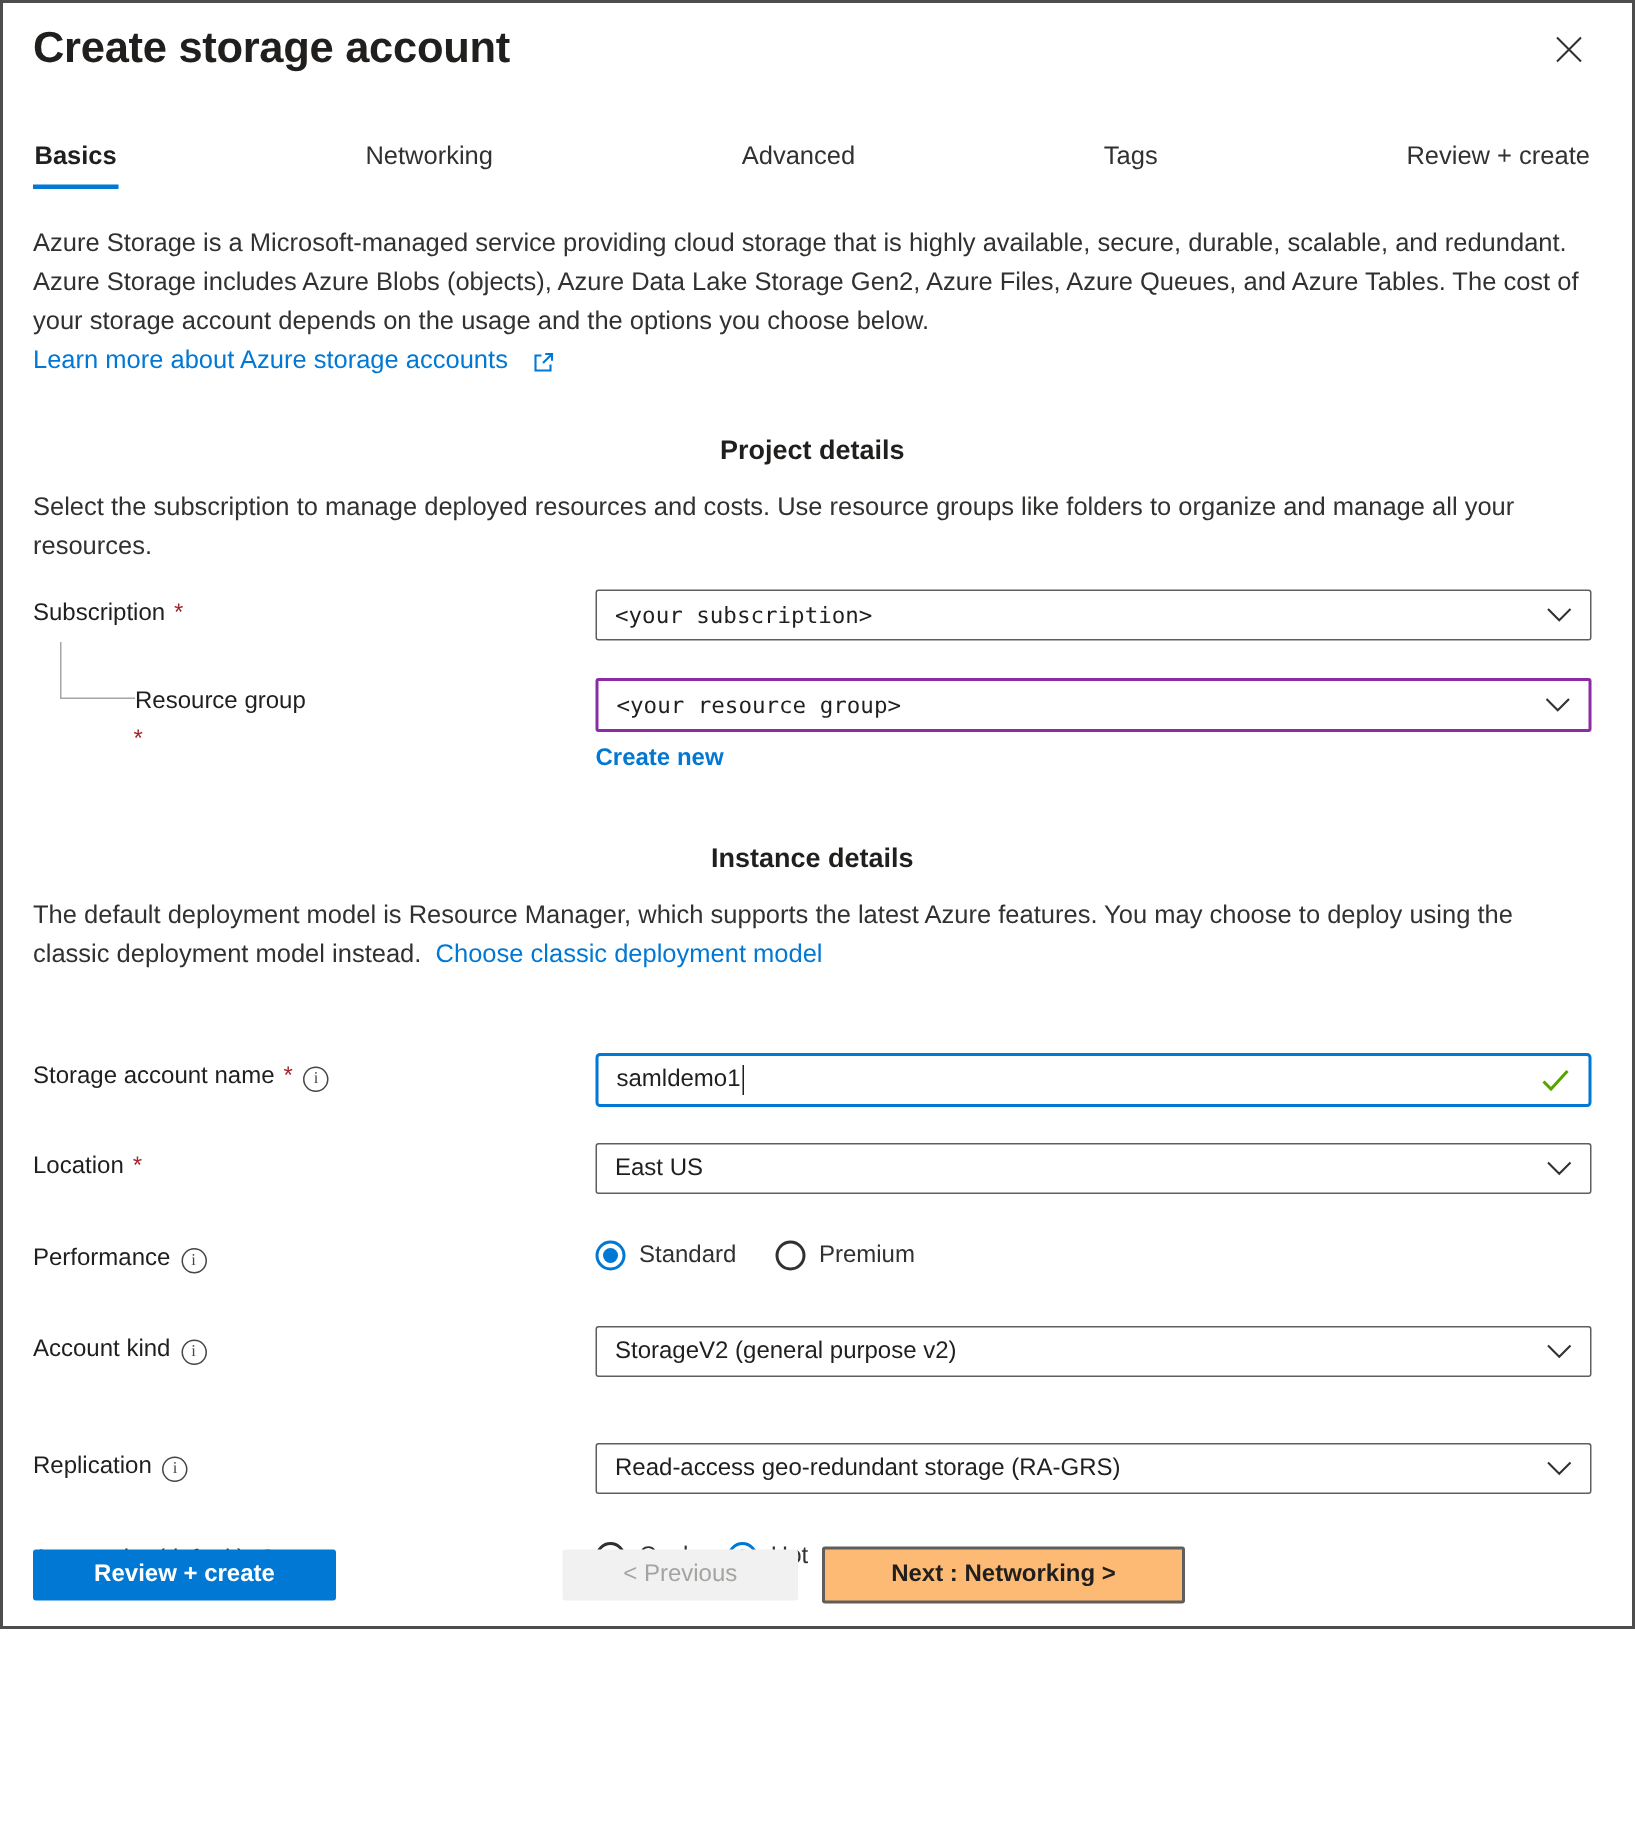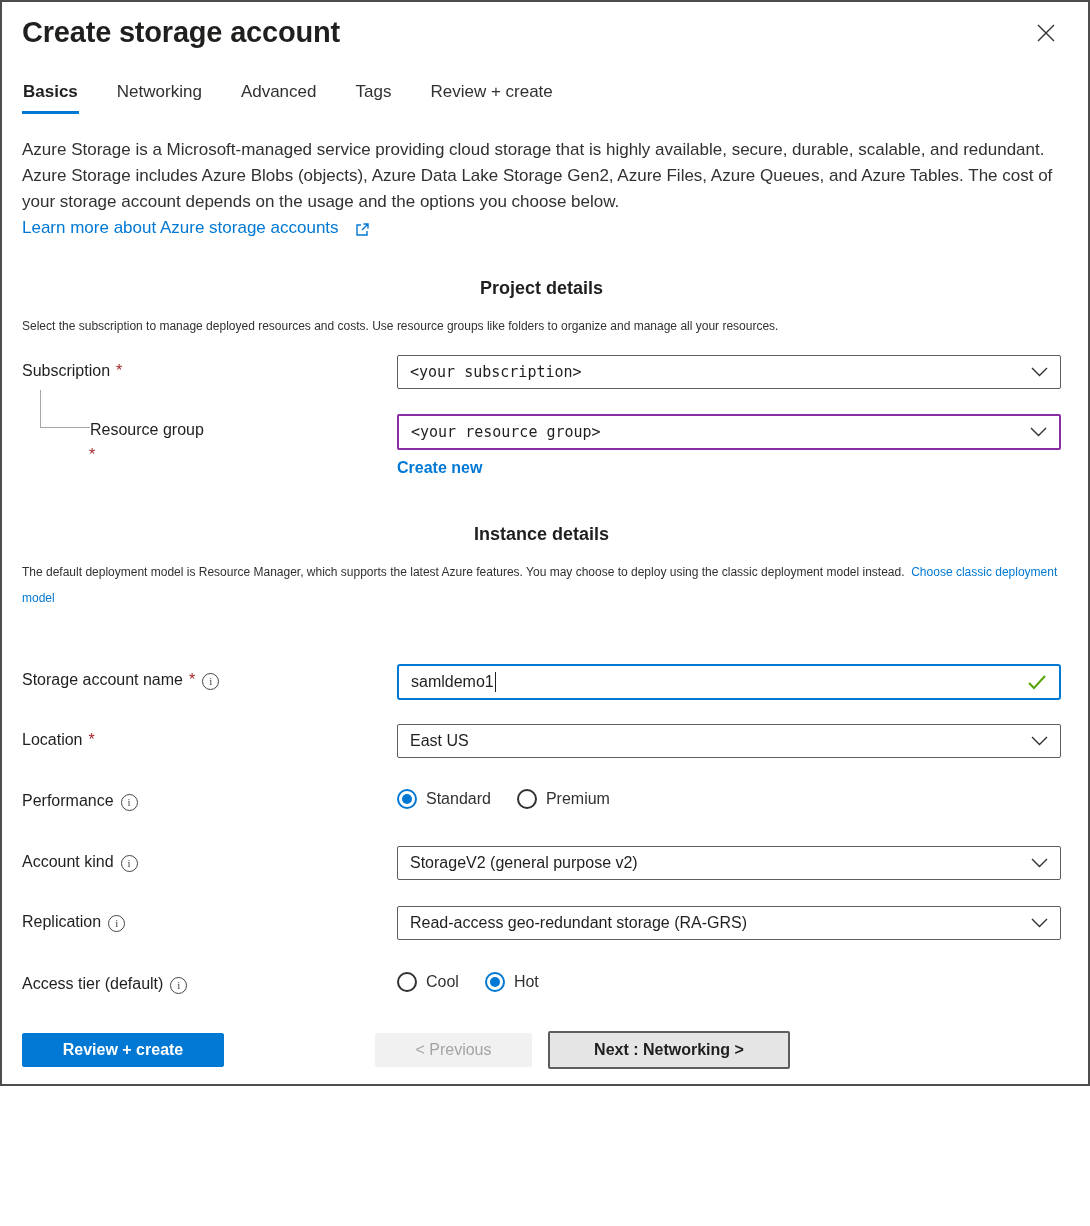--- a/index.html
+++ b/index.html
@@ -17,31 +17,31 @@
     position: relative;
     padding: 0 27px 0 20px;
     overflow: hidden;
   }
   
   .header { display:flex; justify-content:space-between; align-items:flex-start; margin-top:14px; }
   .title { font-size:29px; font-weight:600; color:#201f1e; letter-spacing:-0.2px; }
   .close-btn { background:none; border:none; cursor:pointer; padding:6px 10px; margin-right:-6px; }
   .close-btn svg { display:block; }
   
-  .tabs { display:flex; gap:37px; margin-top:32px; }
+  .tabs { display:flex; gap:37px; margin-top:44px;justify-content:space-between; }
   .tab { font-size:17px; color:#323130; padding:0 1px 9px 1px; border-bottom:3px solid transparent; cursor:pointer; }
   .tab.active { font-weight:700; color:#201f1e; border-bottom-color:#0078d4; }
   
   .intro { margin-top:23px; font-size:17px; line-height:26px; color:#323130; }
   .link { color:#0078d4; cursor:pointer; text-decoration:none; }
   .learn-link { display:inline-flex; align-items:center; gap:16px; font-size:17px; line-height:26px; }
   .ext-icon svg { display:block; margin-top:2px; }
   
   .section-heading { font-size:18px; font-weight:600; color:#201f1e;text-align:center; }
-  .section-desc { font-size:12px; line-height:26px; color:#323130; margin-top:14px; }
+  .section-desc { font-size:17px; line-height:26px; color:#323130; margin-top:14px; }
   
   .field-row { display:flex; }
   .flabel { width:375px; flex:0 0 375px; font-size:16px; color:#201f1e; padding-top:7px; display:flex; align-items:flex-start; gap:7px; }
   .req { color:#a4262c; margin-left:-1px; }
   .fcontrol { flex:1 1 auto; min-width:0; }
   .info-icon {
     display:inline-flex; align-items:center; justify-content:center;
     width:17px; height:17px; border:1px solid #484644; border-radius:50%;
     font-size:11px; line-height:1; color:#484644; margin-top:2px; cursor:pointer; flex:0 0 auto;
     font-family:"Liberation Serif", serif;
@@ -79,32 +79,32 @@
   .btn-primary {
     position:absolute; left:0; top:2px; width:202px; height:34px;
     background:#0078d4; color:#fff; border:1px solid #0078d4; font-weight:600;
   }
   .btn-disabled {
     position:absolute; left:353px; top:2px; width:157px; height:34px;
     background:#f1f1f1; color:#a6a4a2; border:1px solid #f1f1f1; cursor:default;
   }
   .btn-secondary {
     position:absolute; left:526px; top:0; width:242px; height:38px;
-    background:#e5e5e5; color:#201f1e; border:2px solid #605e5c; font-weight:600;
+    background:#fdba74; color:#201f1e; border:2px solid #605e5c; font-weight:600;
   }
   
   .mt-proj { margin-top:37px; }
   .mt-sub { margin-top:16px; }
   .mt-rg { margin-top:25px; }
   .mt-inst { margin-top:47px; }
   .mt-name { margin-top:53px; }
   .mt-loc { margin-top:24px; }
   .mt-perf { margin-top:27px; }
   .mt-kind { margin-top:35px; }
-  .mt-rep { margin-top:26px;justify-content:space-between; }
+  .mt-rep { margin-top:44px;justify-content:space-between; }
   .mt-tier { margin-top:28px; }
 </style>
 </head>
 <body>
 
 <div class="page">
 
   
   <div class="header">
     <h1 class="title">Create storage account</h1>

